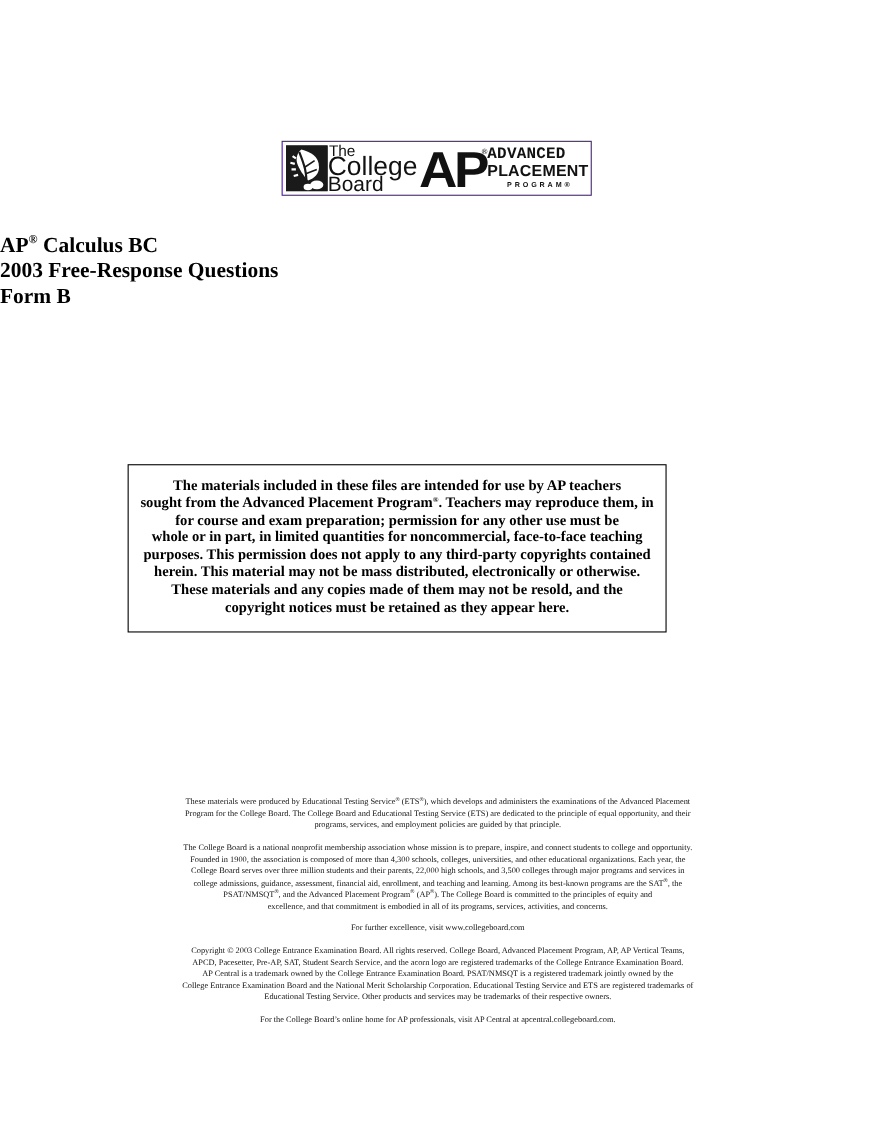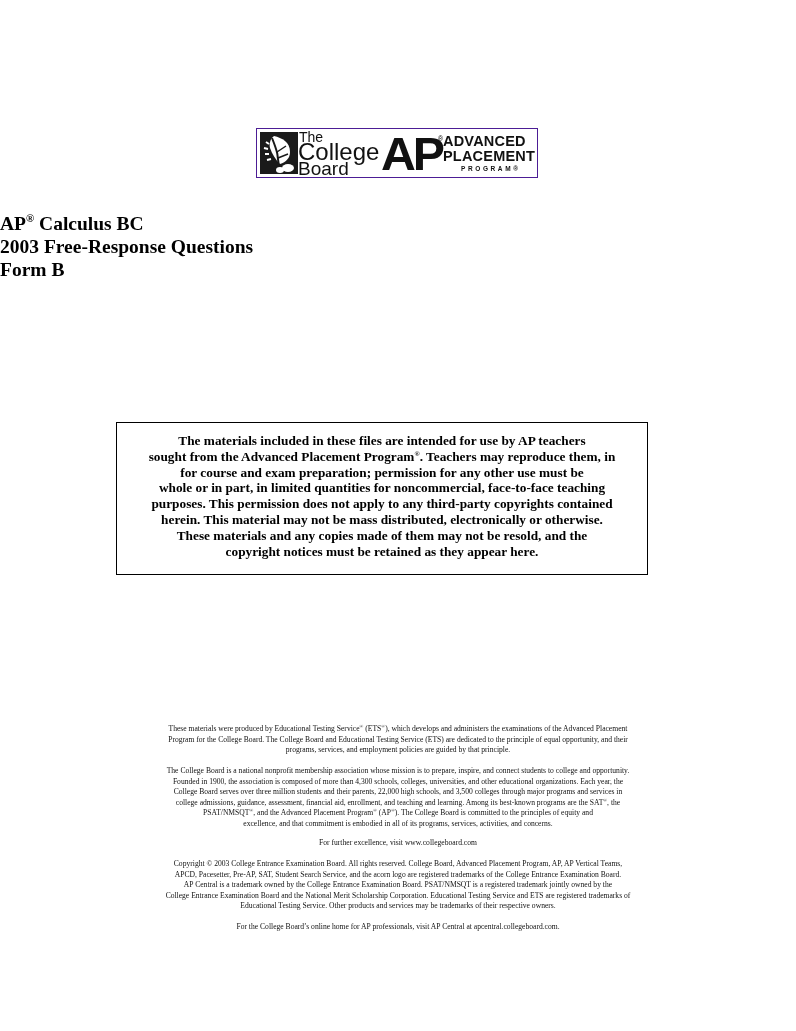--- a/index.html
+++ b/index.html
@@ -24,32 +24,32 @@
   .ap-mark {
     position: absolute; left: 124px; top: 2px; font-family: "Liberation Sans", sans-serif;
     font-weight: bold; font-size: 46px; letter-spacing: -3px; line-height: 46px; color: #111;
     transform: scaleX(1.05); transform-origin: left;
   }
   .ap-reg { position: absolute; left: 181px; top: 6px; font-size: 7px; font-family: "Liberation Sans", sans-serif; }
   .ap-words {
     position: absolute; left: 186px; top: 4px; font-family: "Liberation Sans", sans-serif;
     font-weight: bold; color: #111;
   }
-  .ap-w1 { font-size: 14.5px; line-height: 16px; display:block; letter-spacing: 0.2px; }
+  .ap-w1 { font-size: 14.5px; line-height: 16px; display:block; letter-spacing: 0.2px; font-family: Liberation Mono, monospace; }
   .ap-w2 { font-size: 14.5px; line-height: 15px; display:block; letter-spacing: 0.2px; }
   .ap-w3 { font-size: 6.5px; line-height: 9px; display:block; letter-spacing: 2.6px; margin-left: 18px; }
 
   .title {
     position: absolute; left: 0; width: 796px; top: 212px; text-align: left;
     font-family: "Liberation Serif", serif; font-weight: bold; font-size: 19.5px; line-height: 23px;
   }
   .title sup { font-size: 11px; vertical-align: 8px; line-height: 0; }
 
   .notice {
-    position: absolute; left: 116px; top: 422px; width: 532px; height: 153px;
+    position: absolute; left: 116px; top: 422px; width: 490px; height: 153px;
     border: 1.3px solid #000; box-sizing: border-box;
     font-family: "Liberation Serif", serif; font-weight: bold; font-size: 13.3px; line-height: 15.8px;
     text-align: center; padding-top: 10px;
   }
   .notice div { white-space: nowrap; }
   .notice sup { font-size: 7px; vertical-align: 5px; line-height: 0; }
 
   .fine {
     position: absolute; left: 0; width: 796px; text-align: center;
     font-family: "Liberation Serif", serif; font-size: 7.6px; line-height: 10.5px; color: #111;

